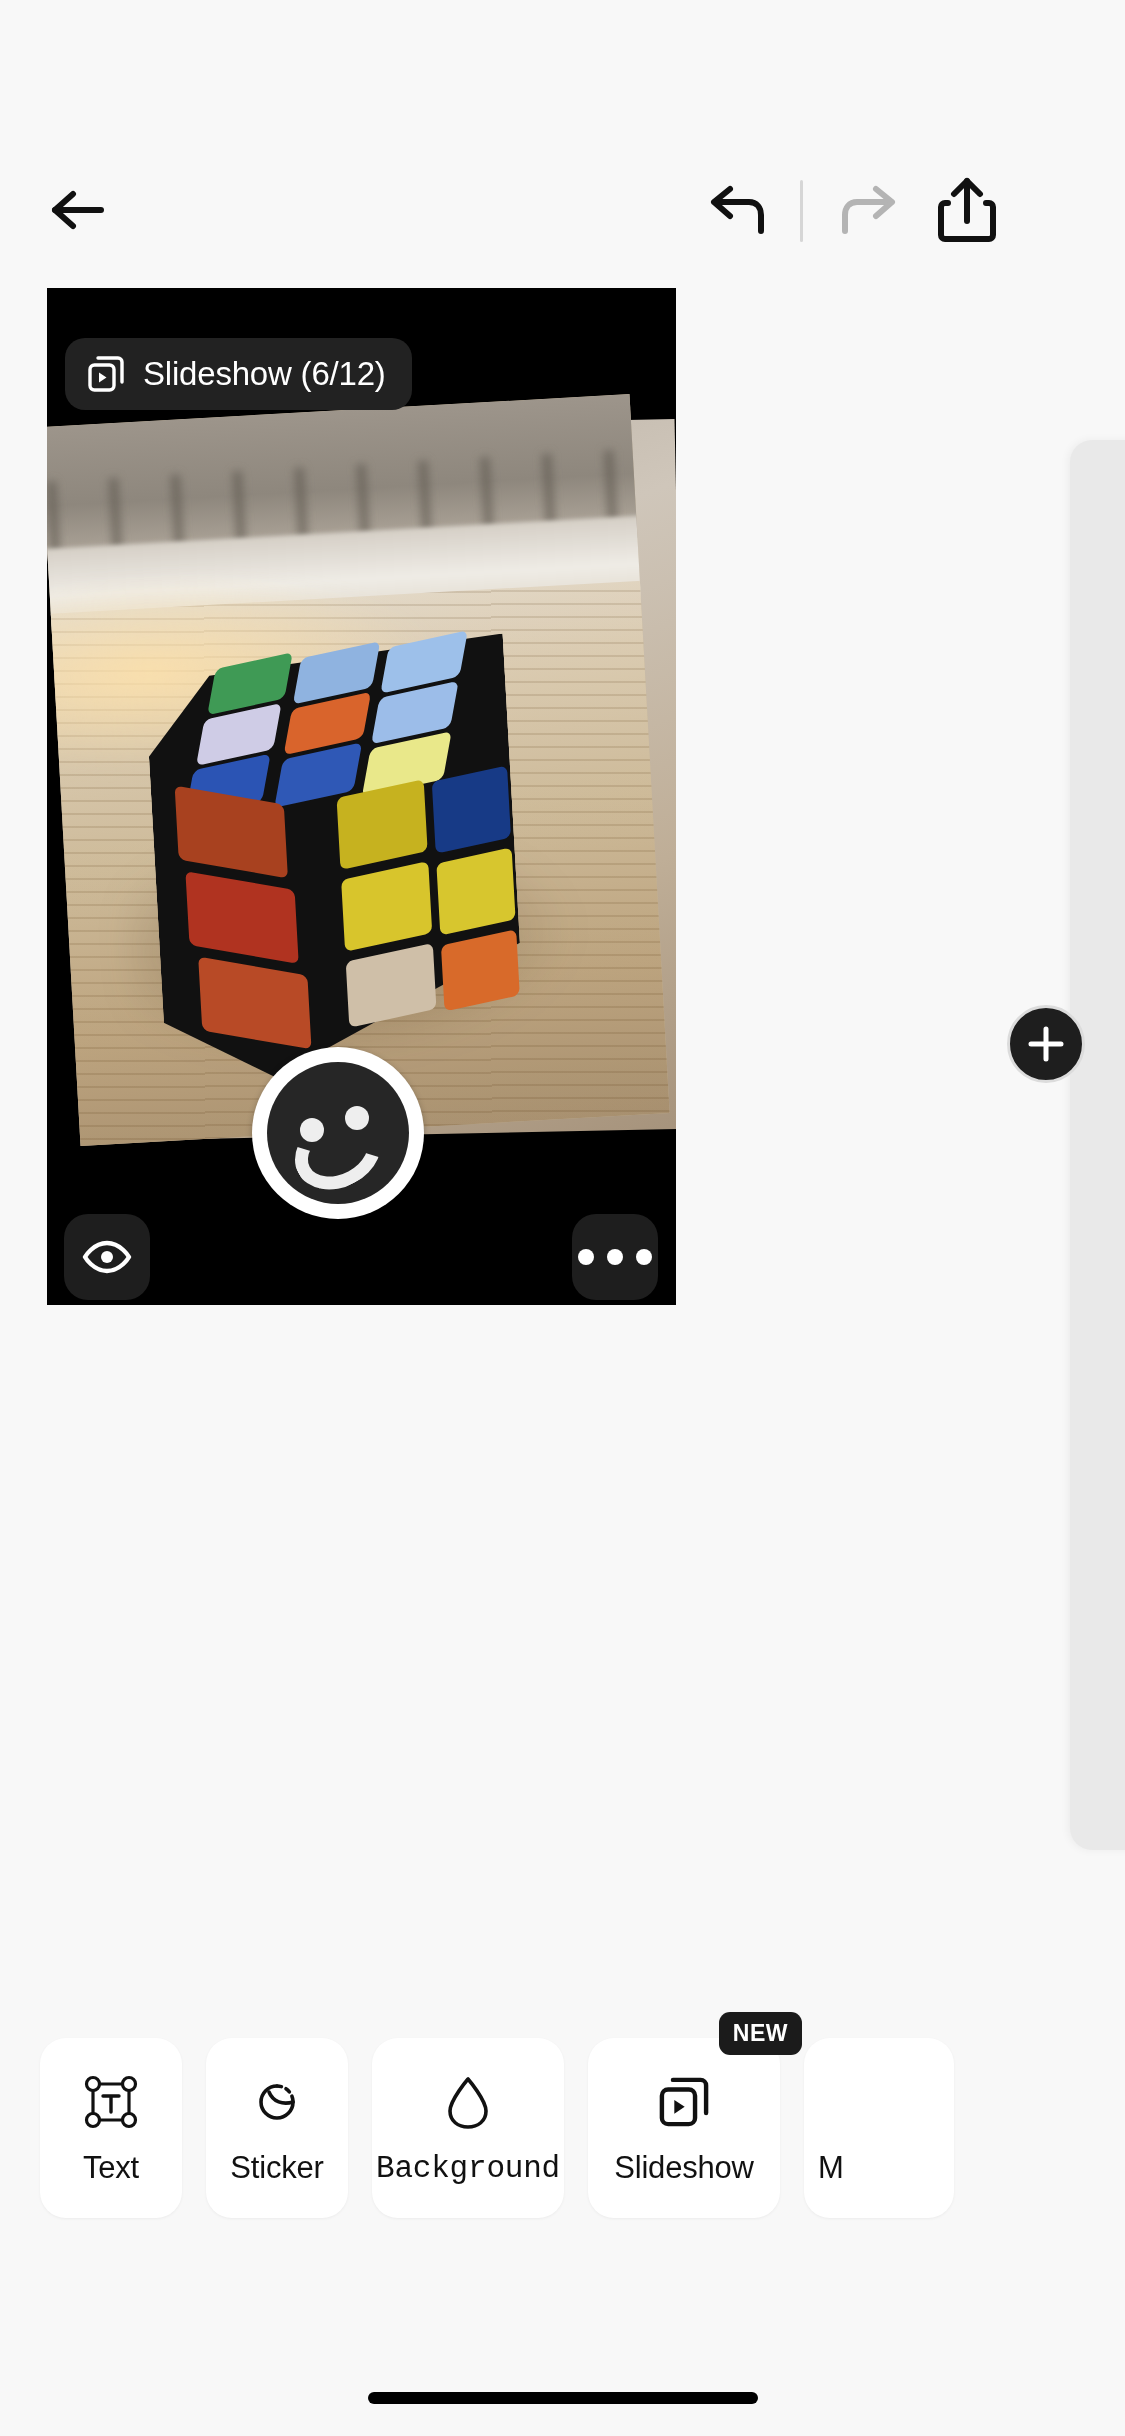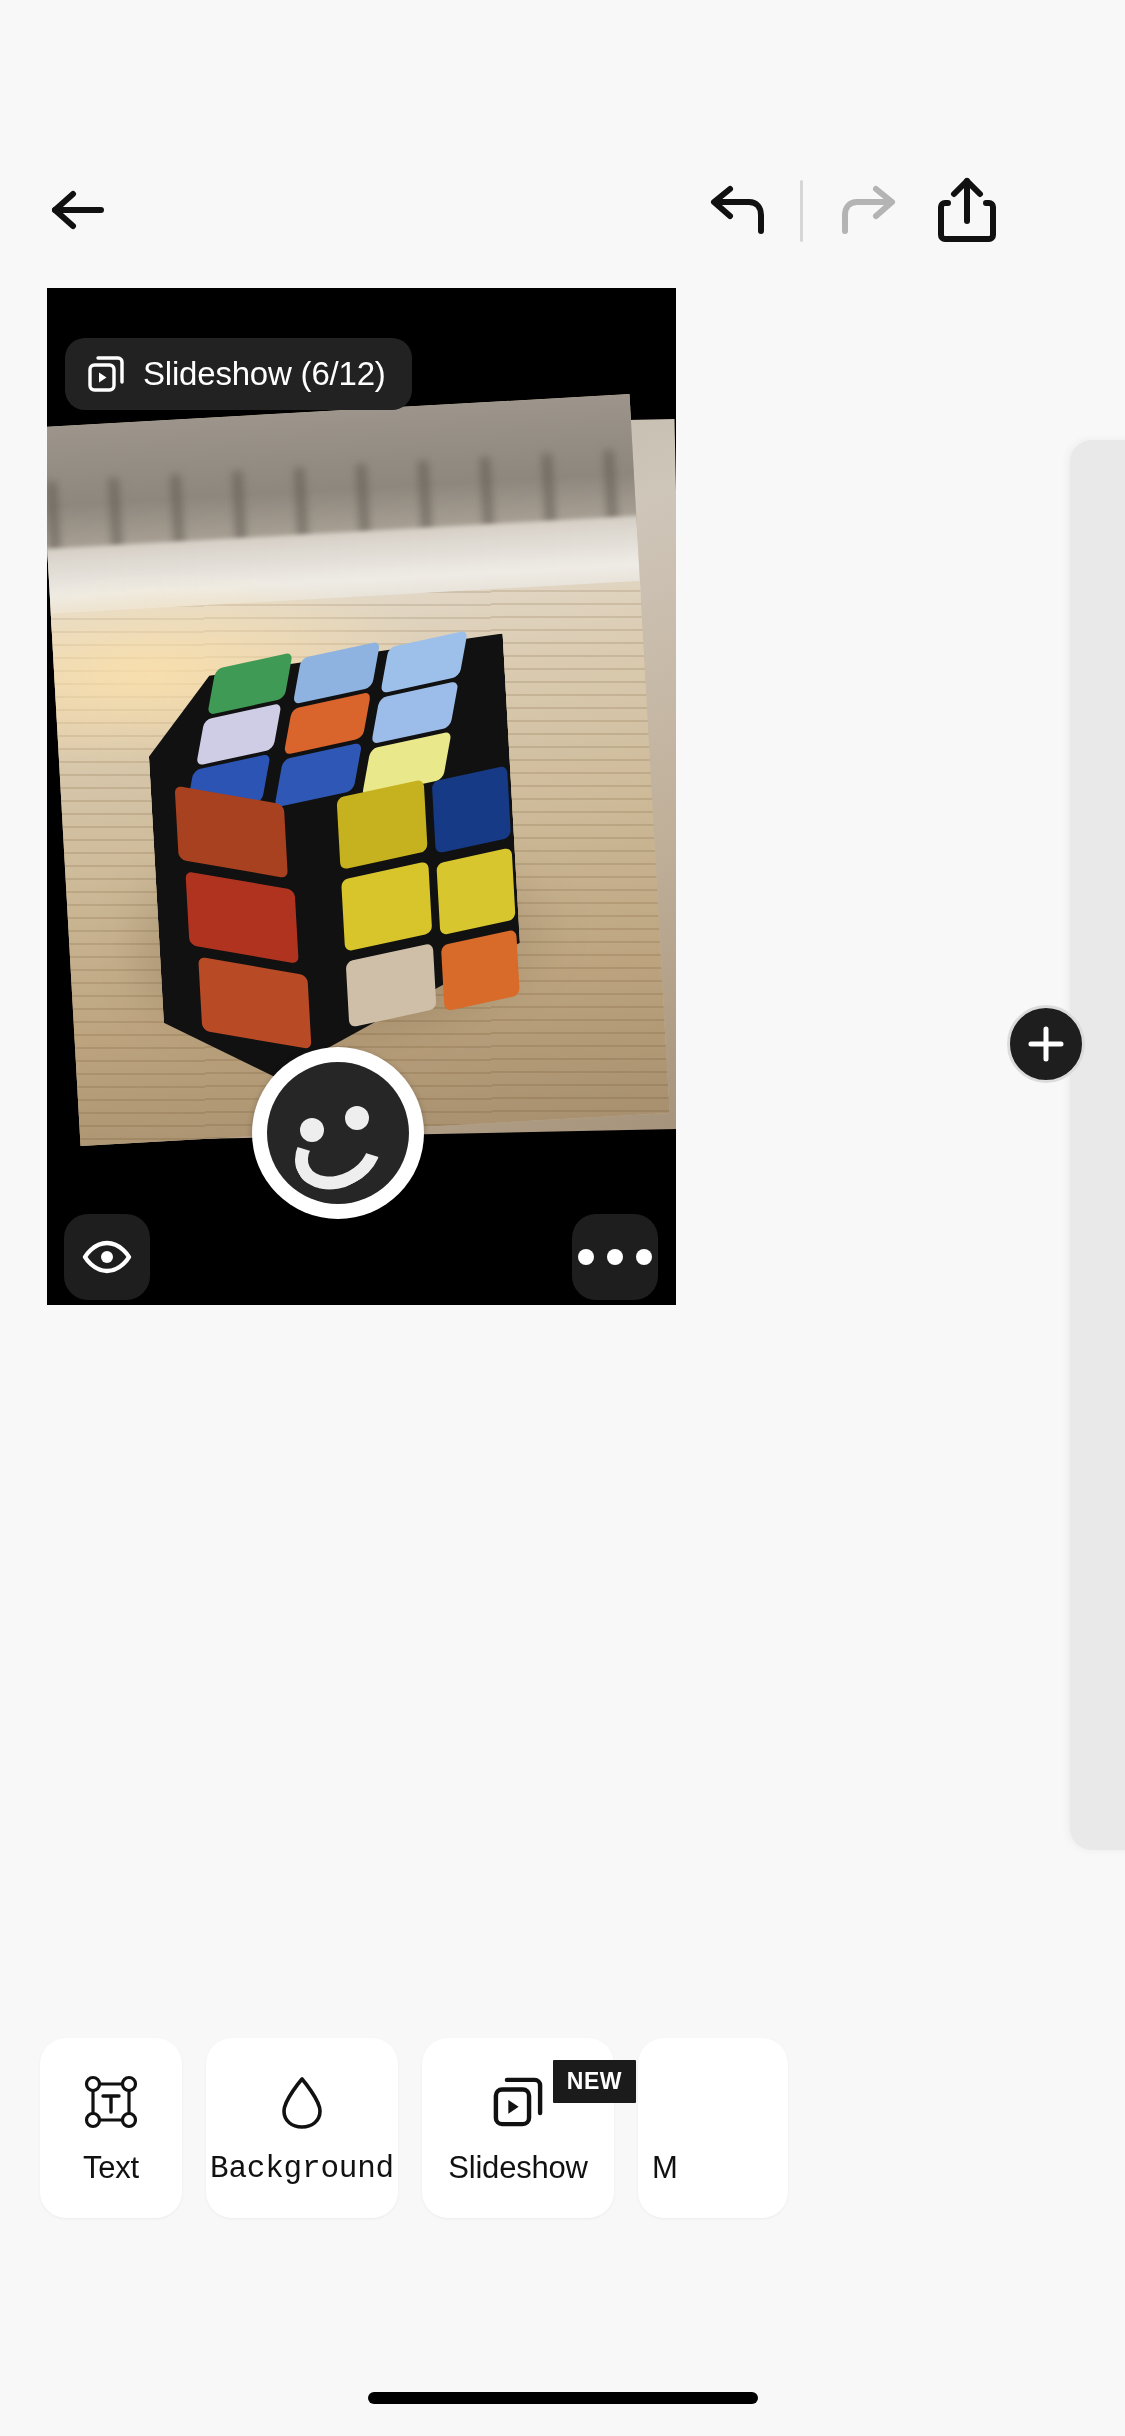--- a/index.html
+++ b/index.html
@@ -159,21 +159,21 @@
     position:relative; flex:0 0 auto; width:142px; height:180px;
     background:#fff; border-radius:26px;
     display:flex; flex-direction:column; align-items:center; justify-content:center;
     gap:16px; box-shadow:0 1px 3px rgba(0,0,0,0.05);
   }
   .tool-label{ font-size:31px; color:#111; font-weight:400; letter-spacing:-0.2px; }
   .tool-icon{ width:64px; height:64px; display:flex; align-items:center; justify-content:center; }
   .new-badge{
     position:absolute; right:-22px; top:-26px;
     background:#1b1b1b; color:#fff; font-size:23px; font-weight:700;
-    padding:8px 14px; border-radius:1px; letter-spacing:0.5px;margin-top:48px;
+    padding:8px 14px; border-radius:11px; letter-spacing:0.5px;
   }
   .home-bar{
     position:absolute; left:50%; transform:translateX(-50%);
     bottom:32px; width:390px; height:12px; background:#000; border-radius:8px;
   }
 </style>
 </head>
 <body>
 
 <div class="screen">
@@ -309,20 +309,30 @@
           <circle cx="12" cy="12" r="6.5" fill="#fff" stroke="#111" stroke-width="3.2"></circle>
           <circle cx="48" cy="12" r="6.5" fill="#fff" stroke="#111" stroke-width="3.2"></circle>
           <circle cx="12" cy="48" r="6.5" fill="#fff" stroke="#111" stroke-width="3.2"></circle>
           <circle cx="48" cy="48" r="6.5" fill="#fff" stroke="#111" stroke-width="3.2"></circle>
           <path d="M22 24H38M30 24V40" stroke="#111" stroke-width="3.4" stroke-linecap="round"></path>
         </svg>
       </span>
       <span class="tool-label">Text</span>
     </div>
 
+    <div class="tool-card">
+      <span class="tool-icon">
+        <svg width="60" height="60" viewBox="0 0 60 60" fill="none">
+          <path d="M46 30a16 16 0 1 1-16-16" stroke="#111" stroke-width="3.6" stroke-linecap="round"></path>
+          <path d="M30 14a16 16 0 0 1 16 16" stroke="#111" stroke-width="3.6" stroke-linecap="round" stroke-dasharray="4.5 5"></path>
+          <path d="M22 20C26 30 36 33 46 30" stroke="#111" stroke-width="3.6" stroke-linecap="round"></path>
+        </svg>
+      </span>
+      <span class="tool-label">Sticker</span>
+    </div>
 
     <div class="tool-card" style="width:192px;font-family:Liberation Mono, monospace;">
       <span class="tool-icon">
         <svg width="48" height="60" viewBox="0 0 48 60" fill="none">
           <path d="M24 6C24 6 6 27 6 38C6 48 14 54 24 54C34 54 42 48 42 38C42 27 24 6 24 6Z" stroke="#111" stroke-width="3.6" stroke-linejoin="round"></path>
         </svg>
       </span>
       <span class="tool-label">Background</span>
     </div>
 

